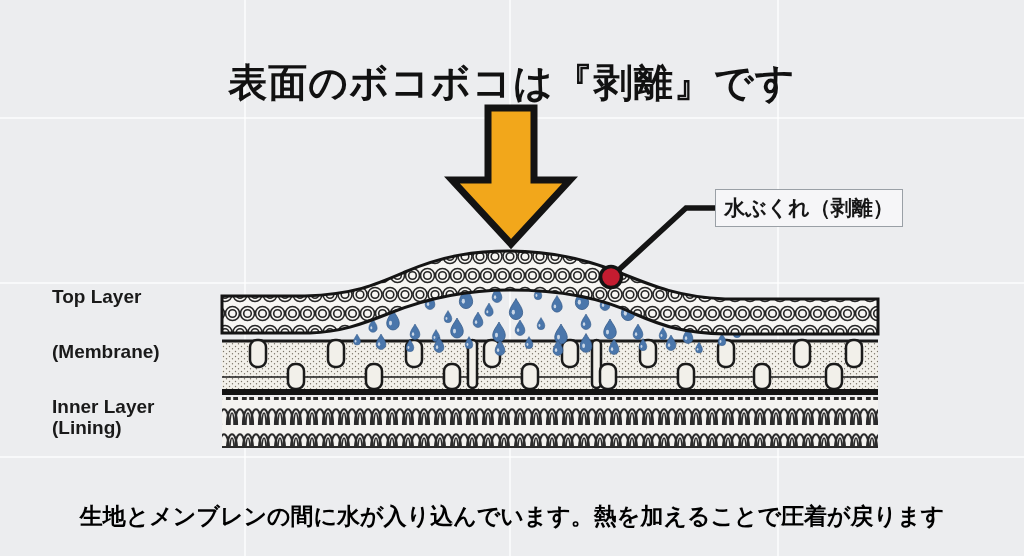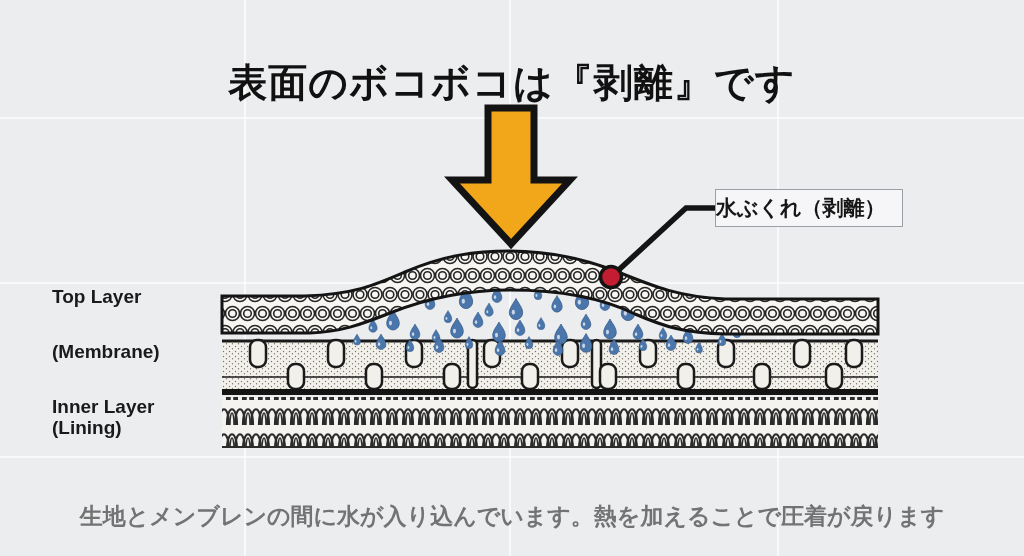--- a/index.html
+++ b/index.html
@@ -18,25 +18,25 @@
   }
   #diagram-svg{position:absolute;left:0;top:0;}
   .layer-label{
     position:absolute;left:52px;width:200px;text-align:left;
     font-weight:700;font-size:19px;line-height:21px;color:#1a1a1a;
   }
   .layer-label .sub{font-weight:700;}
   #callout-label{
     position:absolute;left:715px;top:189px;width:188px;height:38px;
     background:#f6f6f8;border:1px solid #9aa0a6;box-sizing:border-box;
-    font-size:21px;font-weight:700;text-align:left;line-height:35px;color:#161616;
+    font-size:21px;font-weight:700;text-align:center;line-height:35px;color:#161616;
   }
   #caption{
     position:absolute;top:501px;left:0;width:100%;
-    text-align:center;font-size:23px;font-weight:700;color:#737373;
+    text-align:center;font-size:23px;font-weight:700;color:#000000;
   }
 </style>
 </head>
 <body>
 
 <div class="gridline gridv" style="left:244px"></div>
 <div class="gridline gridv" style="left:509px"></div>
 <div class="gridline gridv" style="left:777px"></div>
 <div class="gridline gridh" style="top:117px"></div>
 <div class="gridline gridh" style="top:282px"></div>

